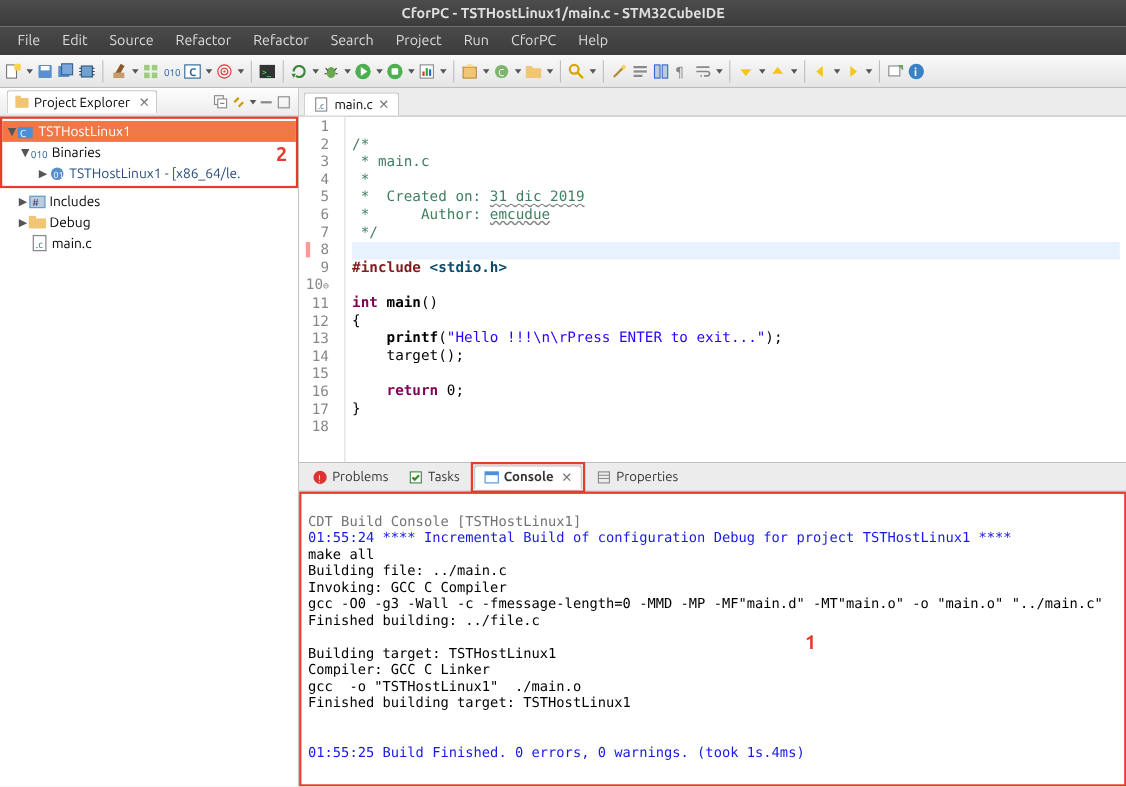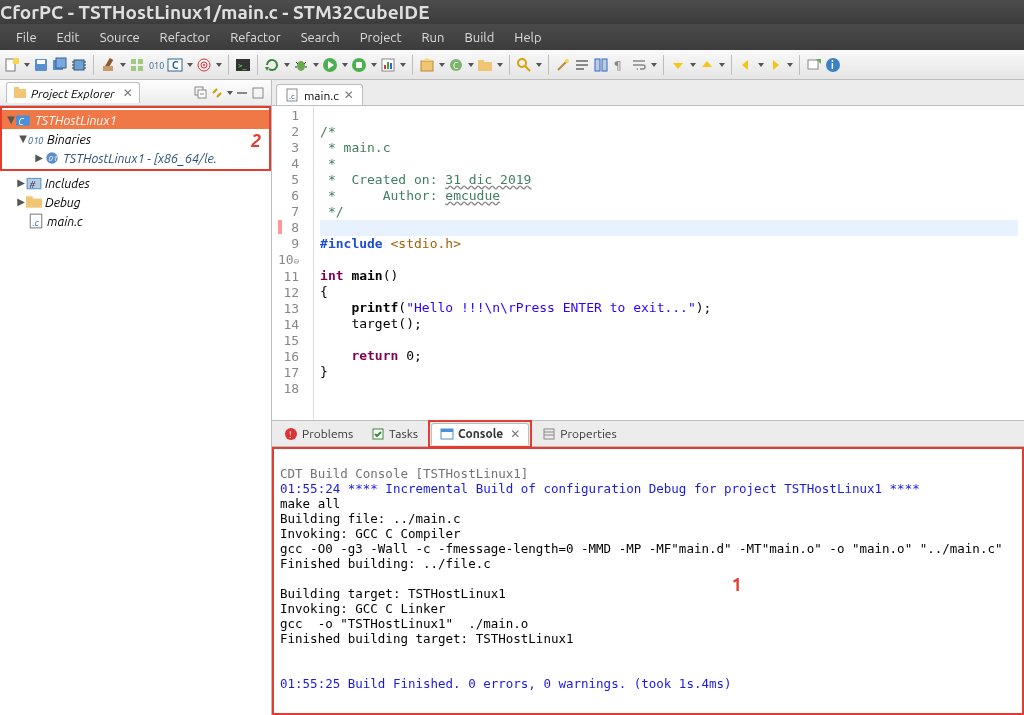--- a/index.html
+++ b/index.html
@@ -1,46 +1,46 @@
 <!DOCTYPE html>
 <html><head>
 <meta charset="utf-8">
 <style>
 * { margin: 0; padding: 0; box-sizing: border-box; }
 body { font-family: "Ubuntu", "DejaVu Sans", sans-serif; font-size: 12px; background: #ececec; width: 1024px; height: 715px; overflow: hidden; }
-.titlebar { background: linear-gradient(#4c4c4c, #3c3c3c); color: #dfdfdf; height: 24px; line-height: 24px; font-size: 19px; font-weight: bold; }
+.titlebar { background: linear-gradient(#4c4c4c, #3c3c3c); color: #dfdfdf; height: 24px; line-height: 24px; text-align: center; font-size: 13px; font-weight: bold; }
 .menubar { background: linear-gradient(#4a4a4a, #3c3c3c); height: 26px; display: flex; align-items: center; padding: 0 6px; }
 .menubar span { color: #dcdcdc; padding: 4px 10px; cursor: default; font-size: 13px; }
 .toolbar { background: linear-gradient(#f9f9f9,#e5e5e5); height: 30px; border-bottom: 1px solid #bdbdbd; display: flex; align-items: center; padding: 0 4px; gap: 3px; }
 .tbicon { width: 16px; height: 16px; display: inline-block; }
 .tbsep { width: 1px; height: 20px; background: #bdbdbd; margin: 0 3px; }
 .dropdown-arrow { width:0;height:0;border-left:3px solid transparent;border-right:3px solid transparent;border-top:4px solid #555;display:inline-block;margin-left:1px;}
 .workspace { display: flex; height: calc(100% - 80px); }
-.sidebar { width: 272px; background: #fff; border-right: 1px solid #bdbdbd; display: flex; flex-direction: column; font-style: italic; }
+.sidebar { width: 272px; background: #fff; border-right: 1px solid #bdbdbd; display: flex; flex-direction: column; }
 .view-tab { background: linear-gradient(#fdfdfd,#ececec); border-bottom: 1px solid #bdbdbd; height: 26px; display: flex; align-items: center; padding: 0 6px; }
 .view-tab-label { display: flex; align-items: center; gap: 4px; padding: 3px 6px; background: #fff; border: 1px solid #bdbdbd; border-bottom: none; border-radius: 3px 3px 0 0; }
 .view-tab-icons { margin-left: auto; display: flex; gap: 2px; align-items: center;}
 .highlight-red { border: 2px solid #e43c2e; position: relative; }
 .redlabel { position: absolute; color: #e43c2e; font-weight: bold; font-size: 18px; }
 .tree { padding: 2px 0; font-size: 12.5px; }
 .tree-row { display: flex; align-items: center; height: 19px; padding: 0 4px; white-space: nowrap; }
 .tree-row.selected { background: #f07746; color: #fff; }
 .arrow { width: 10px; text-align: center; color: #555; font-size: 10px; }
 .tree-icon { width: 16px; height: 14px; display: inline-flex; align-items:center; justify-content:center; margin-right: 3px; }
 .main { flex: 1; display: flex; flex-direction: column; background: #fff; }
 .editor-tabs { background: #ececec; height: 26px; display: flex; align-items: flex-end; border-bottom: 1px solid #bdbdbd; padding-left: 4px; }
 .editor-tab { background: #fff; border: 1px solid #bdbdbd; border-bottom: none; padding: 3px 8px; display: flex; align-items: center; gap: 5px; border-radius: 3px 3px 0 0; }
 .editor { flex: 1; display: flex; font-family: "DejaVu Sans Mono", monospace; font-size: 13px; overflow: hidden; }
 .gutter { background: #fff; border-right: 1px solid #ddd; text-align: right; padding: 2px 14px 2px 6px; color: #888; line-height: 16px; position: relative; }
 .code { padding: 2px 6px; line-height: 16px; flex: 1; white-space: pre; }
 .kw { color: #7f0055; font-weight: bold; }
 .cm { color: #3f7f5f; }
 .str { color: #2a00ff; }
-.dir { color: #1d4ed8; font-weight: bold; }
-.inc { color: #a16207; }
+.dir { color: #7f1d1d; font-weight: bold; }
+.inc { color: #0c4a6e; font-weight: bold; }
 .underline { text-decoration: underline wavy #888; }
 .current-line { background: #e8f2fe; display:inline-block; width:100%; }
 .error-marker { background: #f99; display:inline-block; width:4px; height:14px; position:absolute; left:0; }
 .bottom-panel { height: 295px; border-top: 1px solid #bdbdbd; display: flex; flex-direction: column; background: #fff; }
 .bottom-tabs { height: 26px; background: #ececec; border-bottom: 1px solid #bdbdbd; display: flex; align-items: center; padding-left: 4px; gap: 2px; }
 .btab { padding: 3px 8px; display: flex; align-items: center; gap: 4px; color: #333; }
 .btab.active { background: #fff; border: 1px solid #bdbdbd; border-bottom: 1px solid #fff; border-radius: 3px 3px 0 0; }
 .console { flex: 1; padding: 2px 6px; font-family: "DejaVu Sans Mono", monospace; font-size: 12.5px; line-height: 15px; overflow: hidden; white-space: pre-wrap; }
 .console-title { color: #737373; }
 .console-blue { color: #1a1ae6; }
@@ -54,21 +54,21 @@
 
 <div class="menubar">
   <span>File</span>
   <span>Edit</span>
   <span>Source</span>
   <span>Refactor</span>
   <span>Refactor</span>
   <span>Search</span>
   <span>Project</span>
   <span>Run</span>
-  <span>Build</span>
+  <span>CforPC</span>
   <span>Help</span>
 </div>
 
 <div class="toolbar">
   <span class="tbicon">
       <svg viewBox="0 0 16 16">
         <rect x="2" y="2" width="9" height="12" fill="#fff" stroke="#777"></rect>
         <rect x="9" y="1" width="6" height="6" fill="#ffd24d" rx="1"></rect>
       </svg>
     </span>
@@ -494,21 +494,21 @@
         <div class="console">
 <span class="console-title">CDT Build Console [TSTHostLinux1]</span>
 <span class="console-blue">01:55:24 **** Incremental Build of configuration Debug for project TSTHostLinux1 ****</span>
 <span>make all </span>
 <span>Building file: ../main.c</span>
 <span>Invoking: GCC C Compiler</span>
 <span>gcc -O0 -g3 -Wall -c -fmessage-length=0 -MMD -MP -MF"main.d" -MT"main.o" -o "main.o" "../main.c"</span>
 <span>Finished building: ../file.c</span>
 <span> </span>
 <span>Building target: TSTHostLinux1</span>
-<span>Invoking: GCC C Linker</span>
+<span>Compiler: GCC C Linker</span>
 <span>gcc  -o "TSTHostLinux1"  ./main.o   </span>
 <span>Finished building target: TSTHostLinux1</span>
 <span> </span>
 <span> </span>
 <span class="console-blue">01:55:25 Build Finished. 0 errors, 0 warnings. (took 1s.4ms)</span>
 </div>
       </div>
     </div>
   </div>
 

